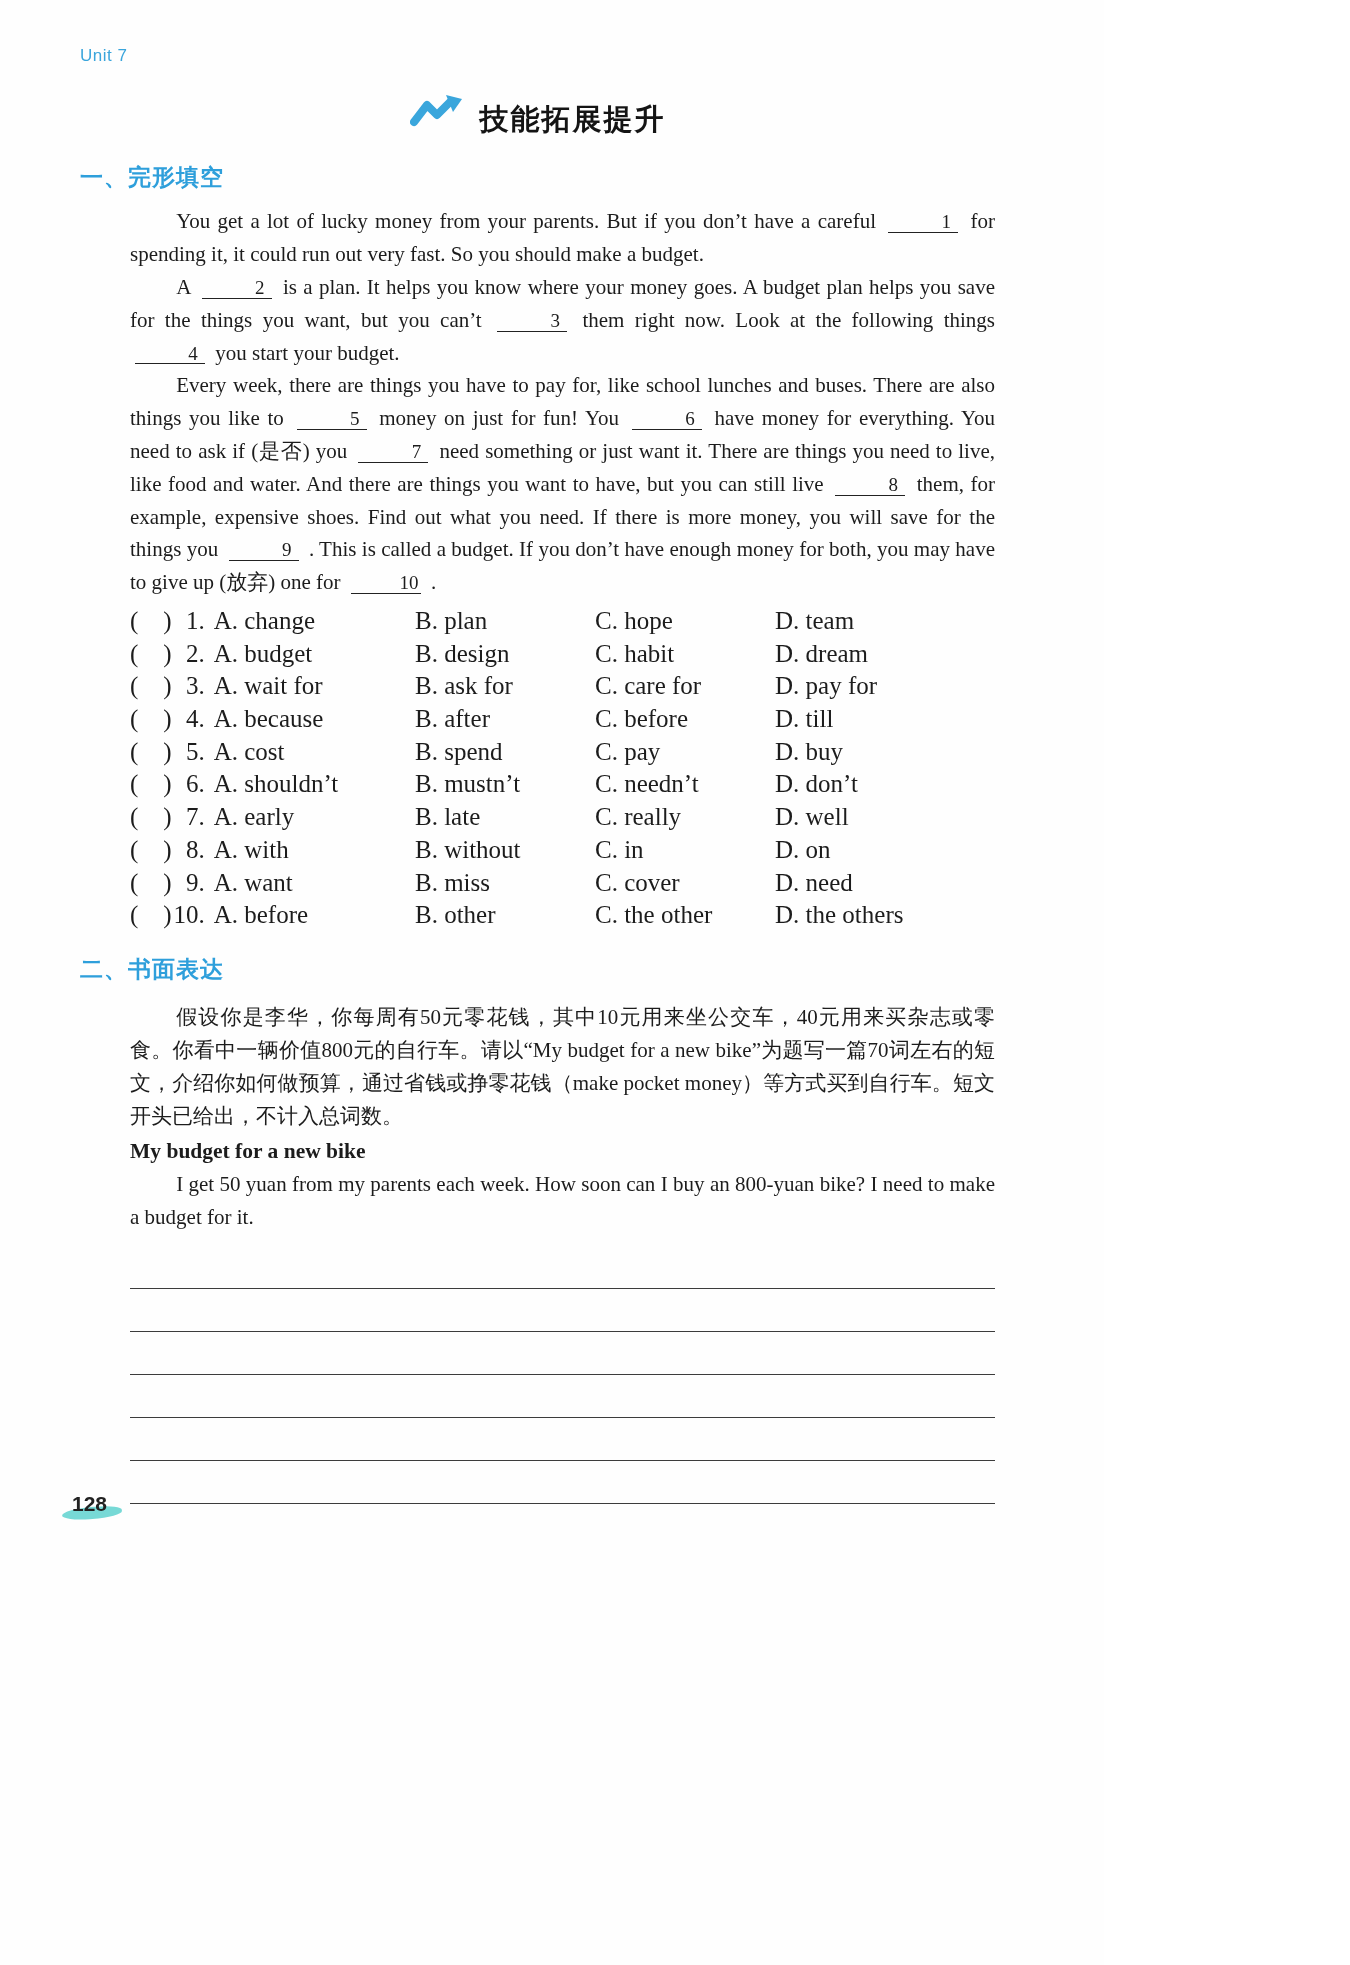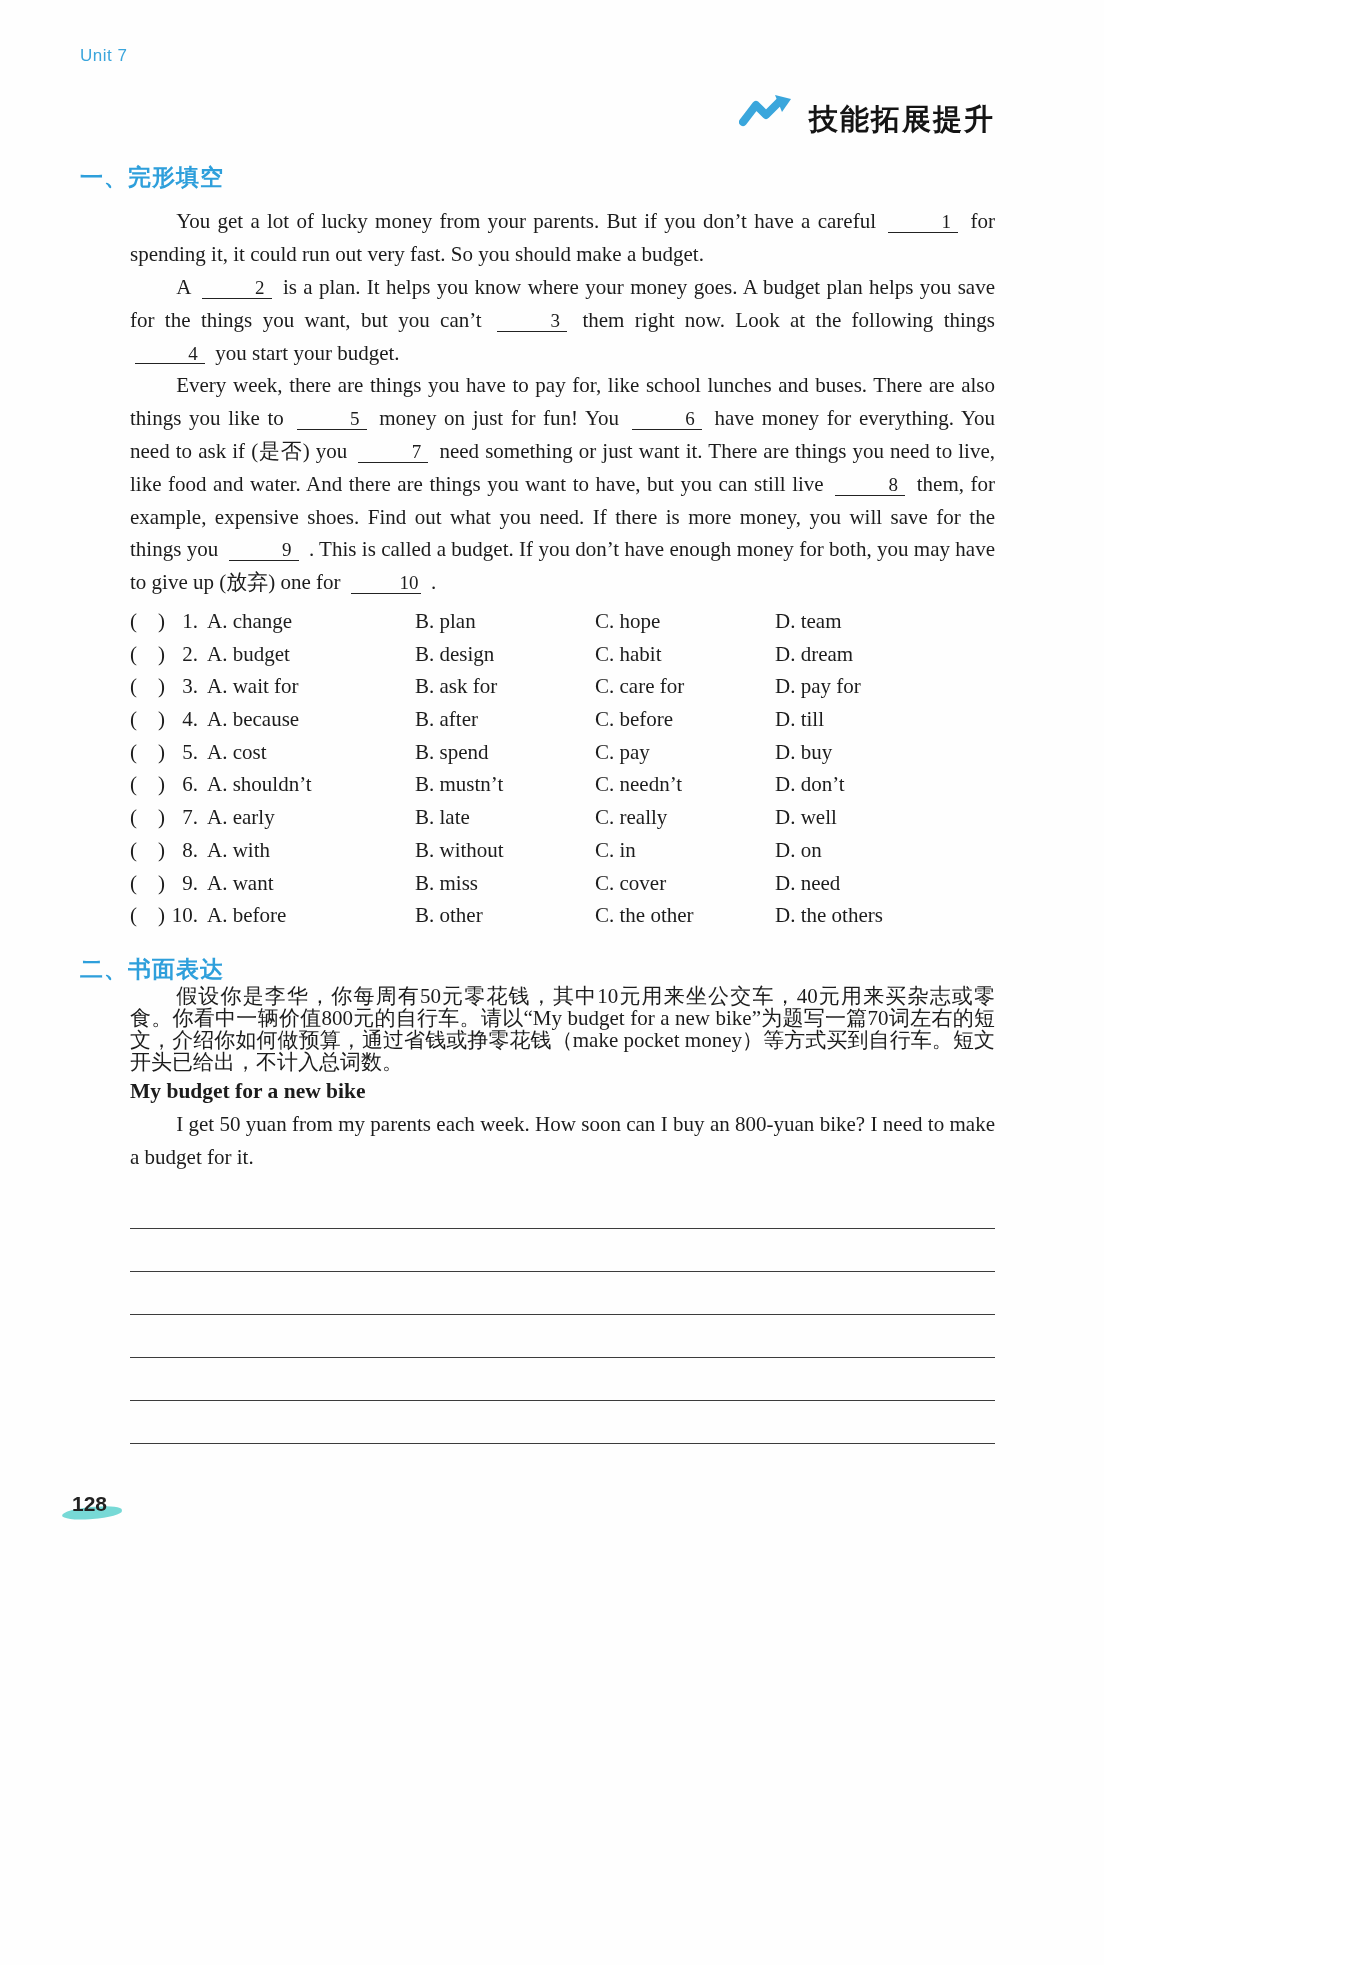--- a/index.html
+++ b/index.html
@@ -13,47 +13,47 @@
     overflow:hidden;
   }
   .content {
     position:absolute; left:80px; top:0; width:915px;
   }
   .unit-label {
     margin-top:46px;
     font-family:"Liberation Sans","DejaVu Sans",sans-serif;
     font-size:17px; color:#3aa5dc; letter-spacing:.5px;
   }
-  .header { margin-top:28px; text-align:right; }
+  .header { margin-top:28px; text-align:center; }
   .trend-icon { display:inline-block; vertical-align:-6px; margin-right:12px; }
   .header-title {
     font-family:"Liberation Sans","DejaVu Sans",sans-serif;
     font-weight:700; font-size:29px; color:#141414; letter-spacing:2px;
     vertical-align:middle;
   }
   .sec-heading {
     font-family:"Liberation Sans","DejaVu Sans",sans-serif;
     font-weight:700; font-size:23px; color:#2e9fdb; letter-spacing:1px;
   }
   .sec-heading.first { margin-top:22px; }
   .sec-heading.second { margin-top:22px; }
   .body-block { margin-left:50px; width:865px; }
   .passage { margin-top:12px; font-size:21px; line-height:32.8px; text-align:justify; }
   .passage p { text-indent:2.2em; }
   .blank {
     display:inline-block; min-width:70px; text-align:center;
     border-bottom:1.5px solid #222; line-height:1.05;
     padding:0 2px; margin:0 5px; font-size:19px;
   }
-  .options { margin-top:6px; font-size:21px; }
+  .options { margin-top:6px; font-size:25px; }
   .opt-row { display:grid; grid-template-columns:285px 180px 180px auto; line-height:32.7px; }
   .slot { white-space:pre; }
   .no { display:inline-block; width:33px; text-align:right; }
   .optA { margin-left:9px; }
-  .prompt { margin-top:0; font-size:21px; line-height:22px; text-align:justify; text-indent:2.2em; }
+  .prompt { margin-top:16px; font-size:21px; line-height:33px; text-align:justify; text-indent:2.2em; }
   .essay-title { margin-top:6px; text-align:left; font-weight:700; font-size:21.5px; }
   .essay-opening { margin-top:4px; font-size:21px; line-height:33px; text-align:justify; text-indent:2.2em; }
   .writing-lines { margin-top:12px; }
   .write-line { height:43px; border-bottom:1.2px solid #3c3c3c; }
   .page-number-wrap {
     position:absolute; left:72px; top:1492px;
     font-family:"Liberation Sans","DejaVu Sans",sans-serif;
     font-size:21px; font-weight:600; color:#222;
   }
   .page-num-text { position:relative; z-index:2; }

